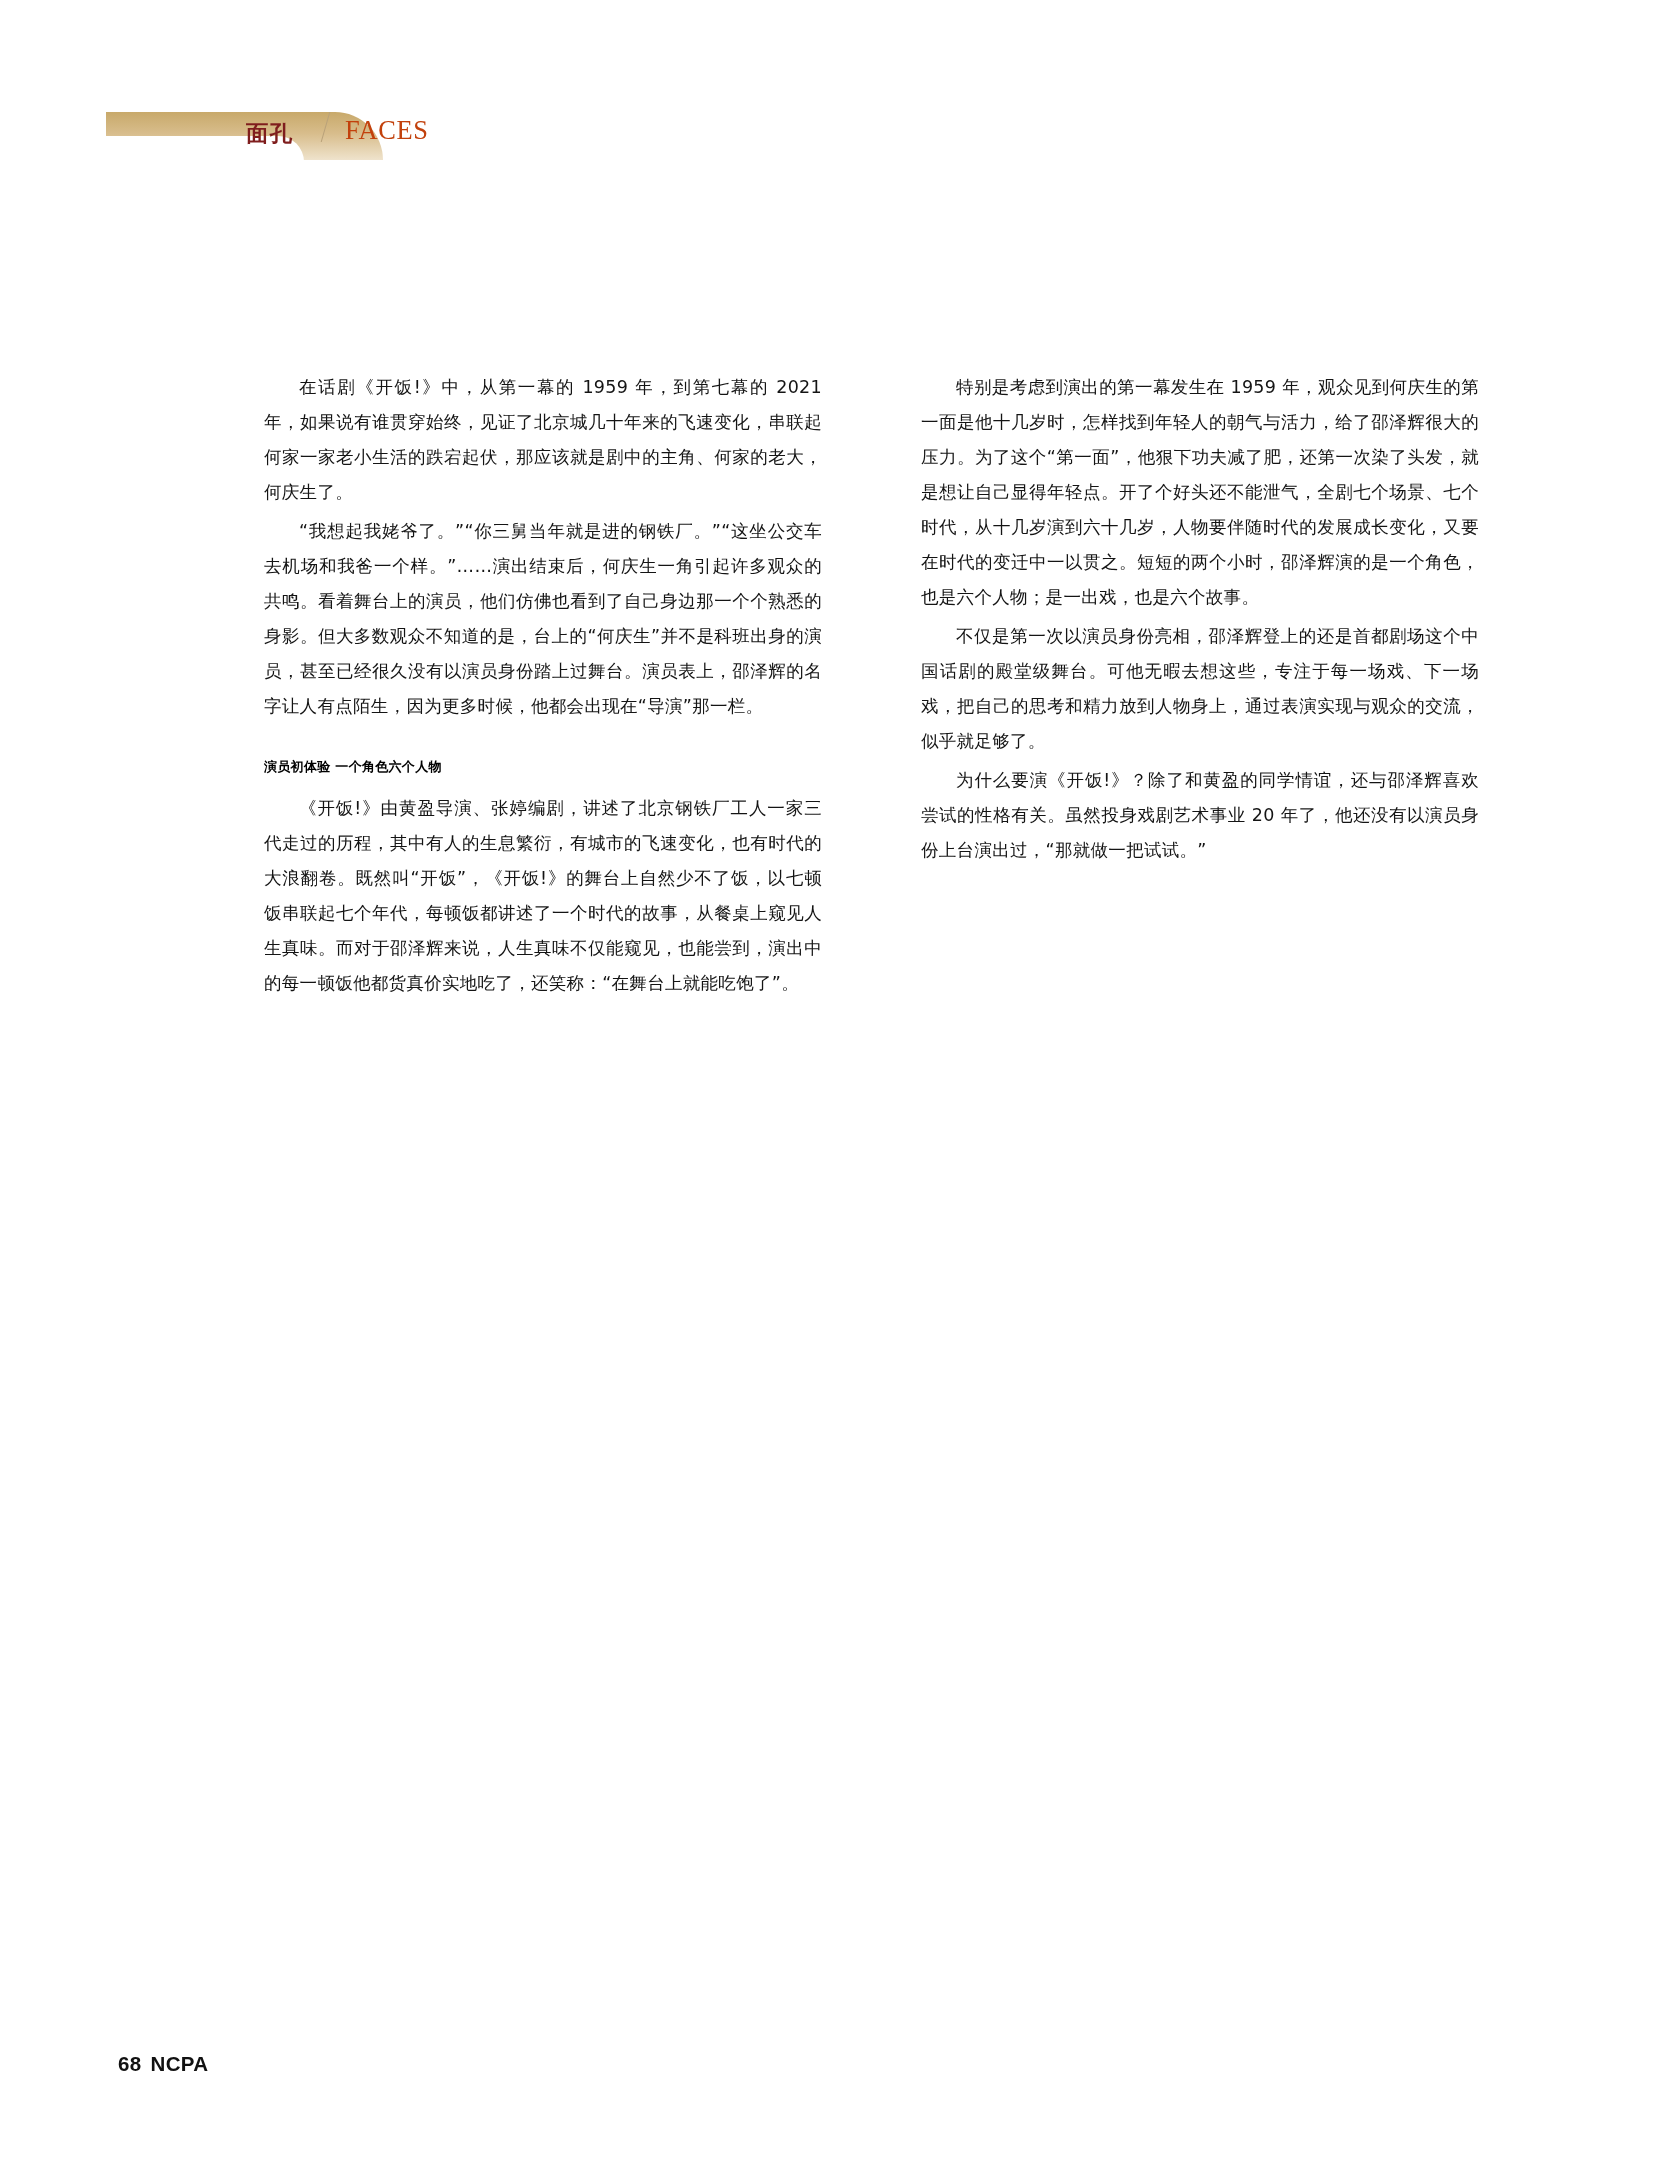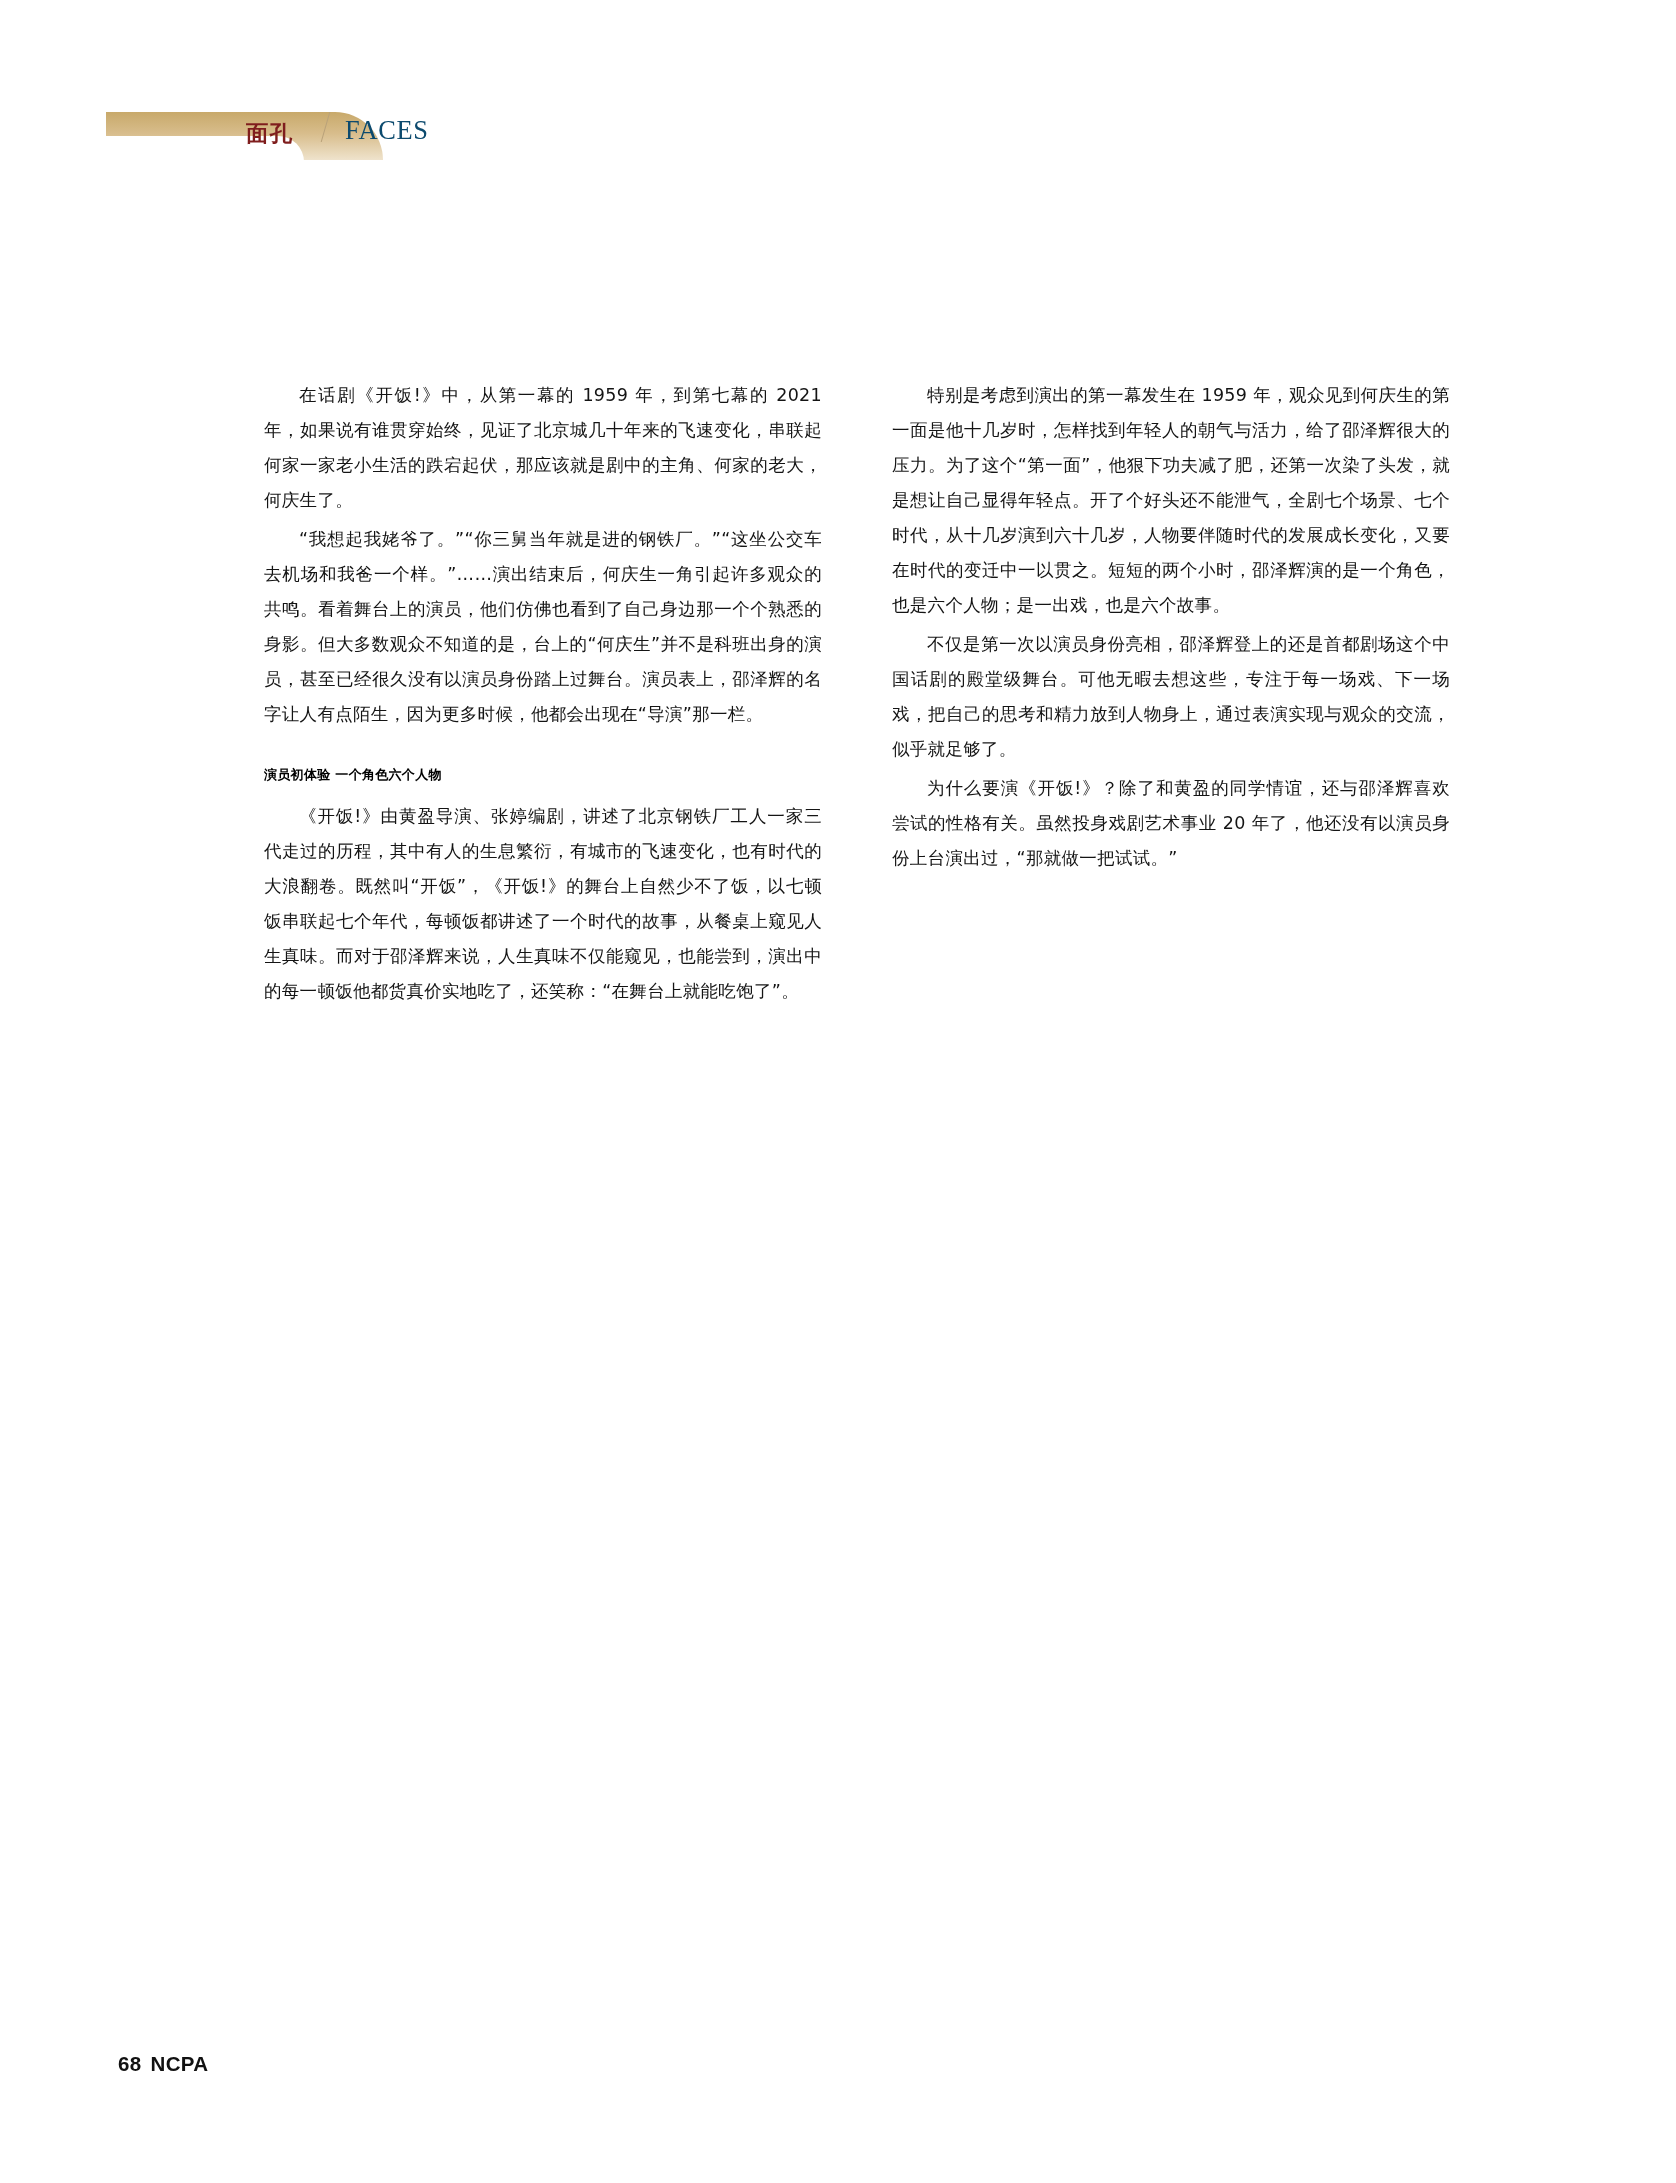--- a/index.html
+++ b/index.html
@@ -61,31 +61,31 @@
     background: #b9a179;
     transform: skewX(-16deg);
   }
   .header-label-en {
     position: absolute;
     left: 345px;
     top: 115px;
     font-family: "Liberation Serif", serif;
     font-size: 26.4px;
     letter-spacing: 0.7px;
-    color: #0c4a6e;
+    color: #c2410c;
   }
 
   
   .columns {
     position: absolute;
-    top: 378px;
+    top: 370px;
     left: 264px;
     width: 1215px;
     display: flex;
-    gap: 70px;
+    gap: 99px;
   }
   .col {
     width: 558px;
   }
 
   p.para {
     margin: 0 0 4px 0;
     font-family: "DejaVu Sans", "Liberation Sans", sans-serif;
     font-size: 17.5px;
     line-height: 35px;

